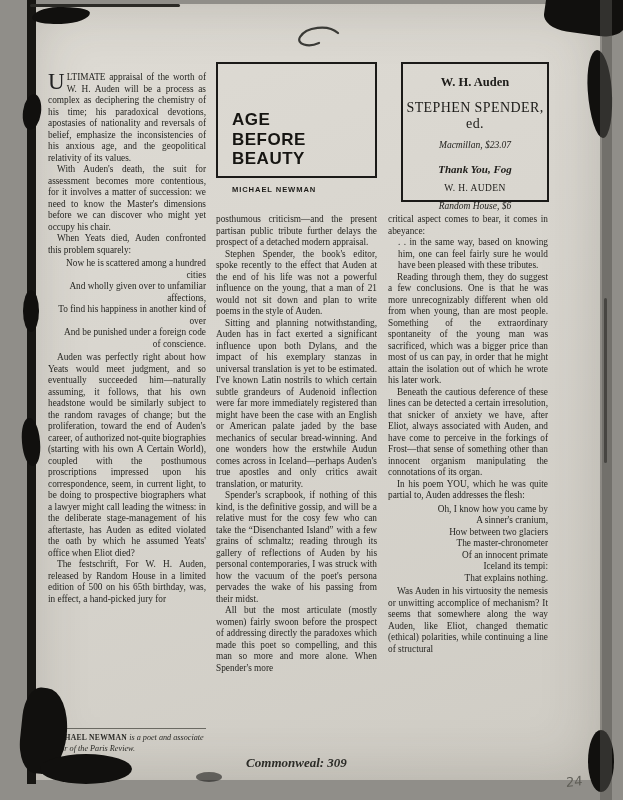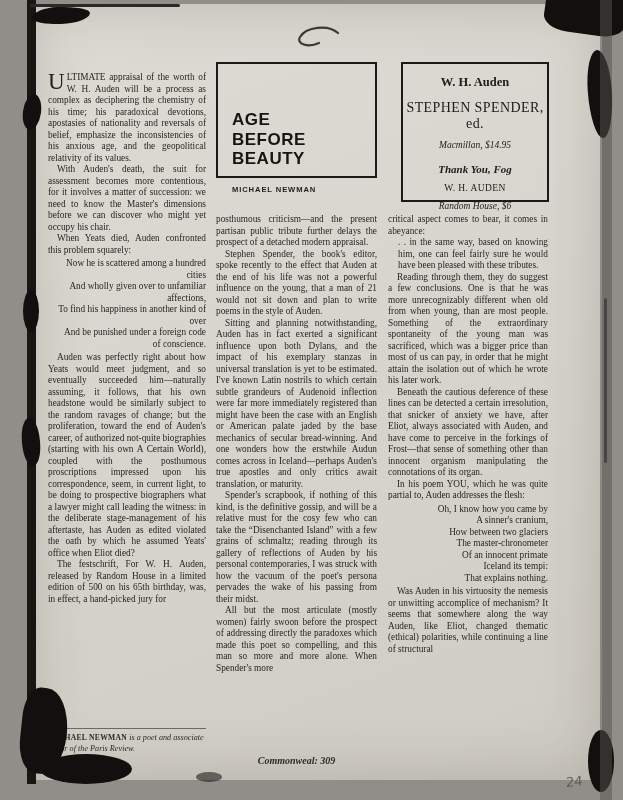--- a/index.html
+++ b/index.html
@@ -61,21 +61,21 @@
   .footnote{
     position:absolute;left:48px;top:728px;width:158px;
     border-top:1px solid #6a6962;padding-top:4px;
     font-size:8.2px;line-height:10.5px;text-align:left;color:#2a2a26;
   }
   .fn-name{font-weight:bold;letter-spacing:.3px;font-size:7.6px;}
   .fn-rest{font-style:italic;}
   
   .footer{
     position:absolute;left:216px;top:755px;width:161px;
-    text-align:center;font-style:italic;font-weight:bold;font-size:10px;color:#2c2c28;
+    text-align:center;font-style:italic;font-weight:bold;font-size:13px;color:#2c2c28;
   }
   .pencil{
     position:absolute;left:566px;top:774px;
     font-family:"DejaVu Sans", sans-serif;font-size:13px;color:#5f5e57;
     transform:rotate(-6deg) skewX(-6deg);
   }
   .hand-c{position:absolute;left:292px;top:26px;}
 </style>
 </head>
 <body>
@@ -111,21 +111,21 @@
   <div class="titlebox">
     <div class="title-line">AGE</div>
     <div class="title-line">BEFORE</div>
     <div class="title-line">BEAUTY</div>
     <div class="byline">MICHAEL NEWMAN</div>
   </div>
 
   <div class="bookbox">
     <div class="bb-title1">W. H. Auden</div>
     <div class="bb-editor">STEPHEN SPENDER, ed.</div>
-    <div class="bb-pub">Macmillan, $14.95</div>
+    <div class="bb-pub">Macmillan, $23.07</div>
     <div class="bb-title2">Thank You, Fog</div>
     <div class="bb-author">W. H. AUDEN</div>
     <div class="bb-pub">Random House, $6</div>
   </div>
 
   <div class="col col-mid">
     <p class="noind">posthumous criticism—and the present partisan public tribute further delays the prospect of a detached modern appraisal.</p>
     <p>Stephen Spender, the book's editor, spoke recently to the effect that Auden at the end of his life was not a powerful influence on the young, that a man of 21 would not sit down and plan to write poems in the style of Auden.</p>
     <p>Sitting and planning notwithstanding, Auden has in fact exerted a significant influence upon both Dylans, and the impact of his exemplary stanzas in universal translation is yet to be estimated. I've known Latin nostrils to which certain subtle grandeurs of Audenoid inflection were far more immediately registered than might have been the case with an English or American palate jaded by the base mechanics of secular bread-winning. And one wonders how the erstwhile Audun comes across in Iceland—perhaps Auden's true apostles and only critics await translation, or maturity.</p>
     <p>Spender's scrapbook, if nothing of this kind, is the definitive gossip, and will be a relative must for the cosy few who can take the “Disenchanted Island” with a few grains of schmaltz; reading through its gallery of reflections of Auden by his personal contemporaries, I was struck with how the vacuum of the poet's persona pervades the wake of his passing from their midst.</p>

